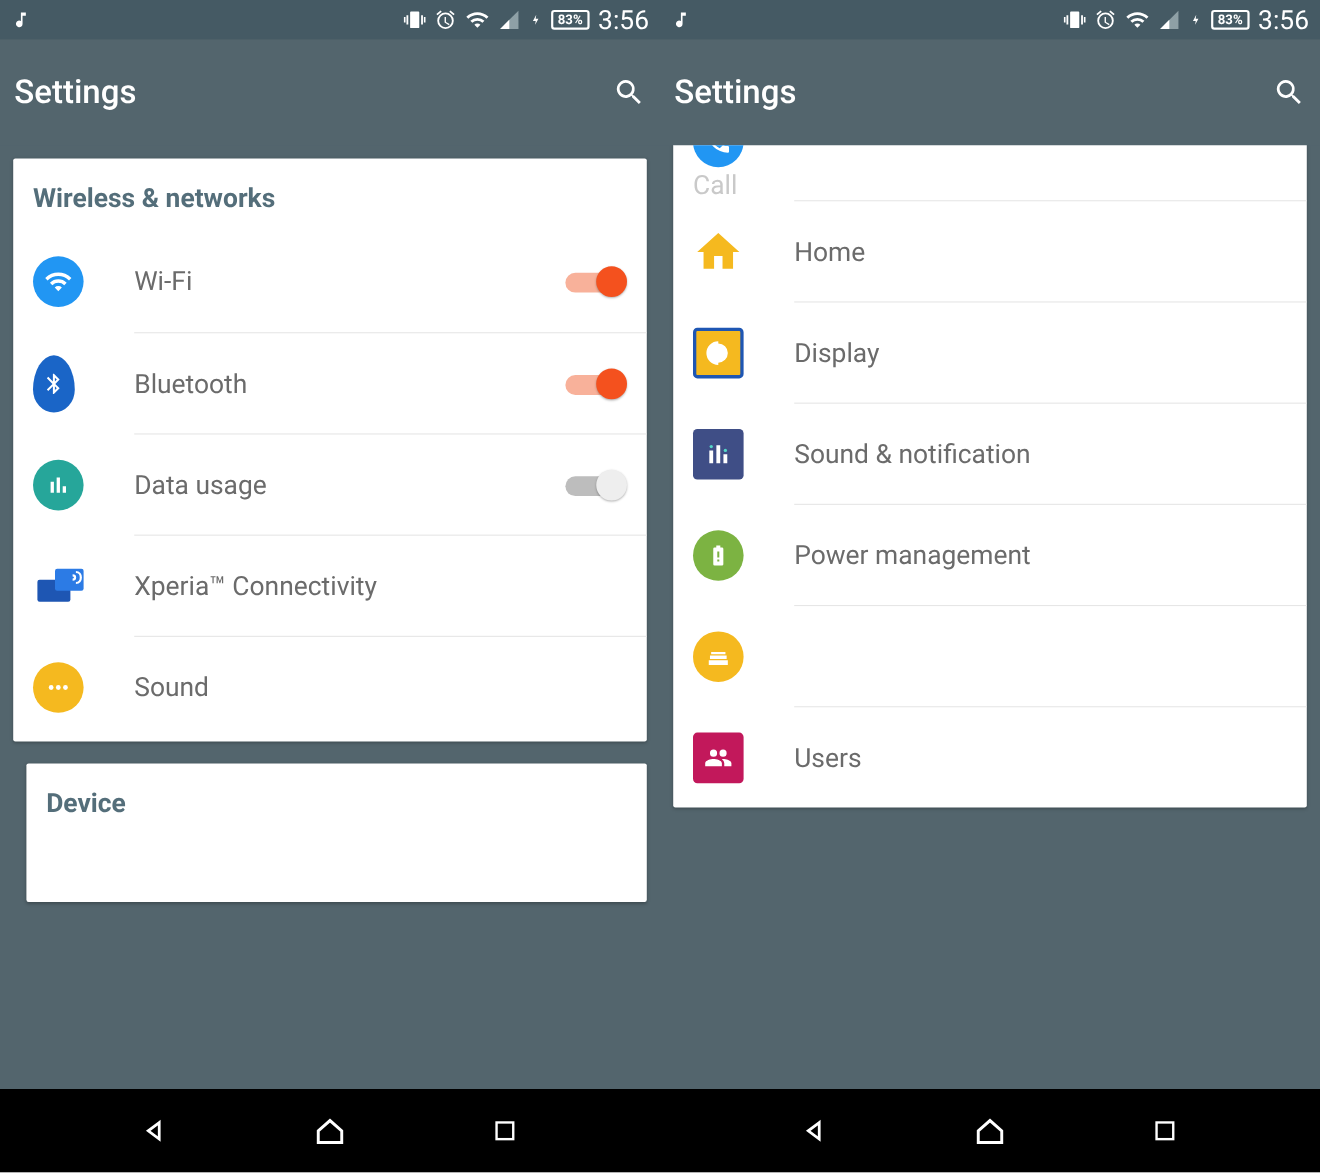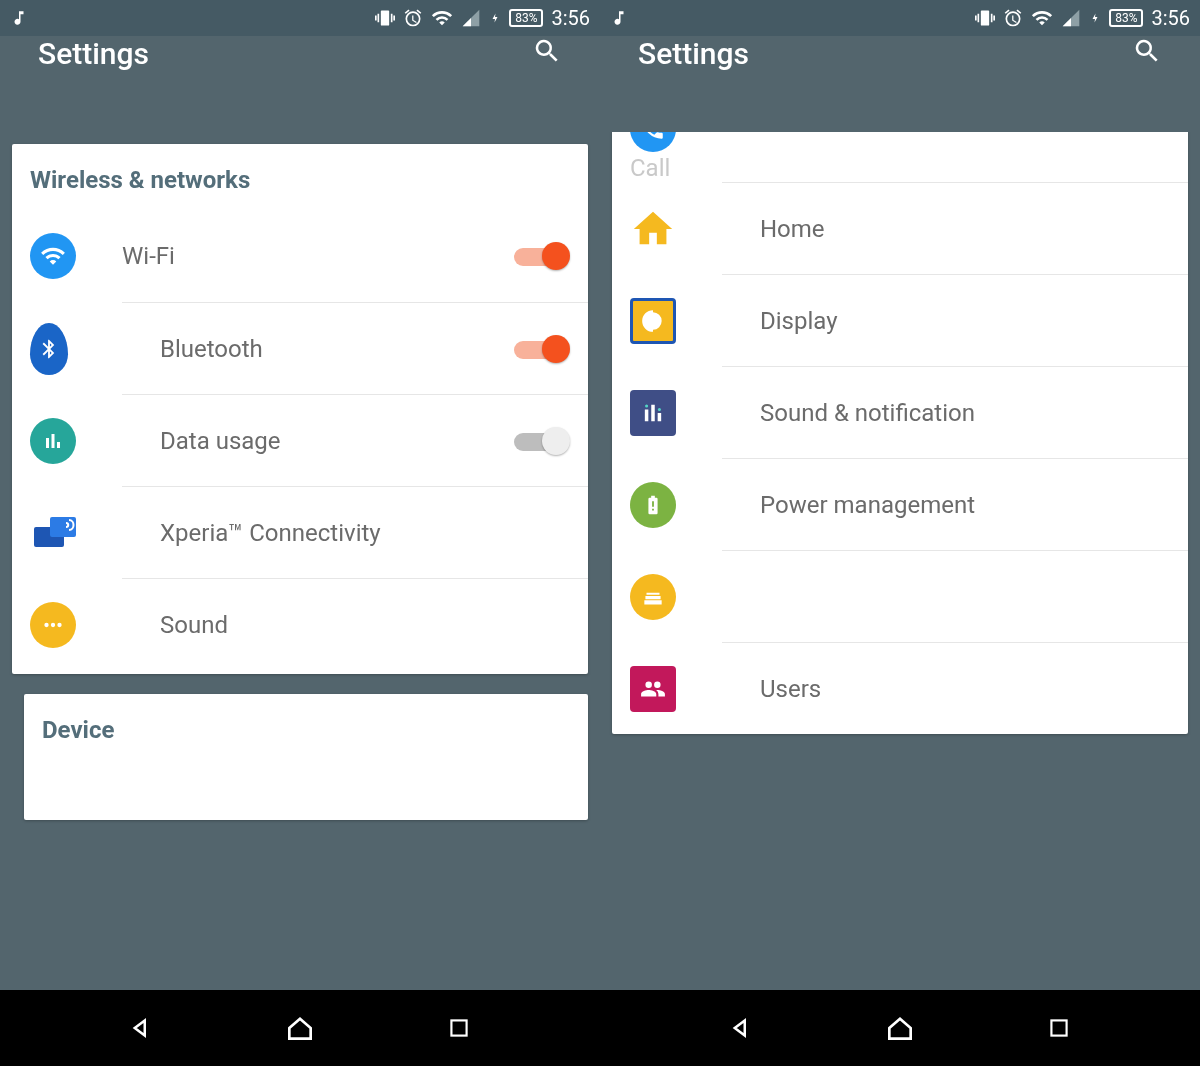--- a/index.html
+++ b/index.html
@@ -38,31 +38,31 @@
   .stat-ico { display:inline-flex; align-items:center; justify-content:center; }
   .battery-badge {
     border: 2px solid #fff;
     border-radius: 3px;
     font-size: 12px;
     line-height: 1;
     padding: 1px 4px;
     display:inline-flex;
     align-items:center;
     gap:2px;
-    font-weight:400;
-  }
-  .clock { font-size: 20px; font-weight: 400; }
+    font-weight:700;
+  }
+  .clock { font-size: 24px; font-weight: 400; }
   
   .appbar {
     height: 96px;
     background: #53656d;
     color: #fff;
     display: flex;
-    align-items: flex-start;
-    padding: 0 38px;
+    align-items: center;
+    padding: 0 13px;
   }
   .appbar .title {
     font-size: 30px;
     font-weight: 500;
     flex: 1;
   }
   .search-ico { width:30px; height:30px; color:#fff; cursor:pointer; }
   
   .content {
     position:absolute;
@@ -82,21 +82,21 @@
     color:#546e7a;
     padding:22px 18px 16px 18px;
   }
   .row {
     display:flex;
     align-items:center;
     min-height:92px;
     padding: 0 18px;
     cursor:pointer;
   }
-  .row + .row { border-top:1px solid #e6e6e6; margin-left:110px; padding-left:0;gap:38px; }
+  .row + .row { border-top:1px solid #e6e6e6; margin-left:110px; padding-left:0; }
   .row + .row .iconwrap { margin-left:-110px; padding-left:18px; width:110px; }
   .row:first-of-type-in-card {}
   .iconwrap {
     width:92px;
     display:flex;
     align-items:center;
     justify-content:flex-start;
   }
   .circ {
     width:46px; height:46px; border-radius:50%;

